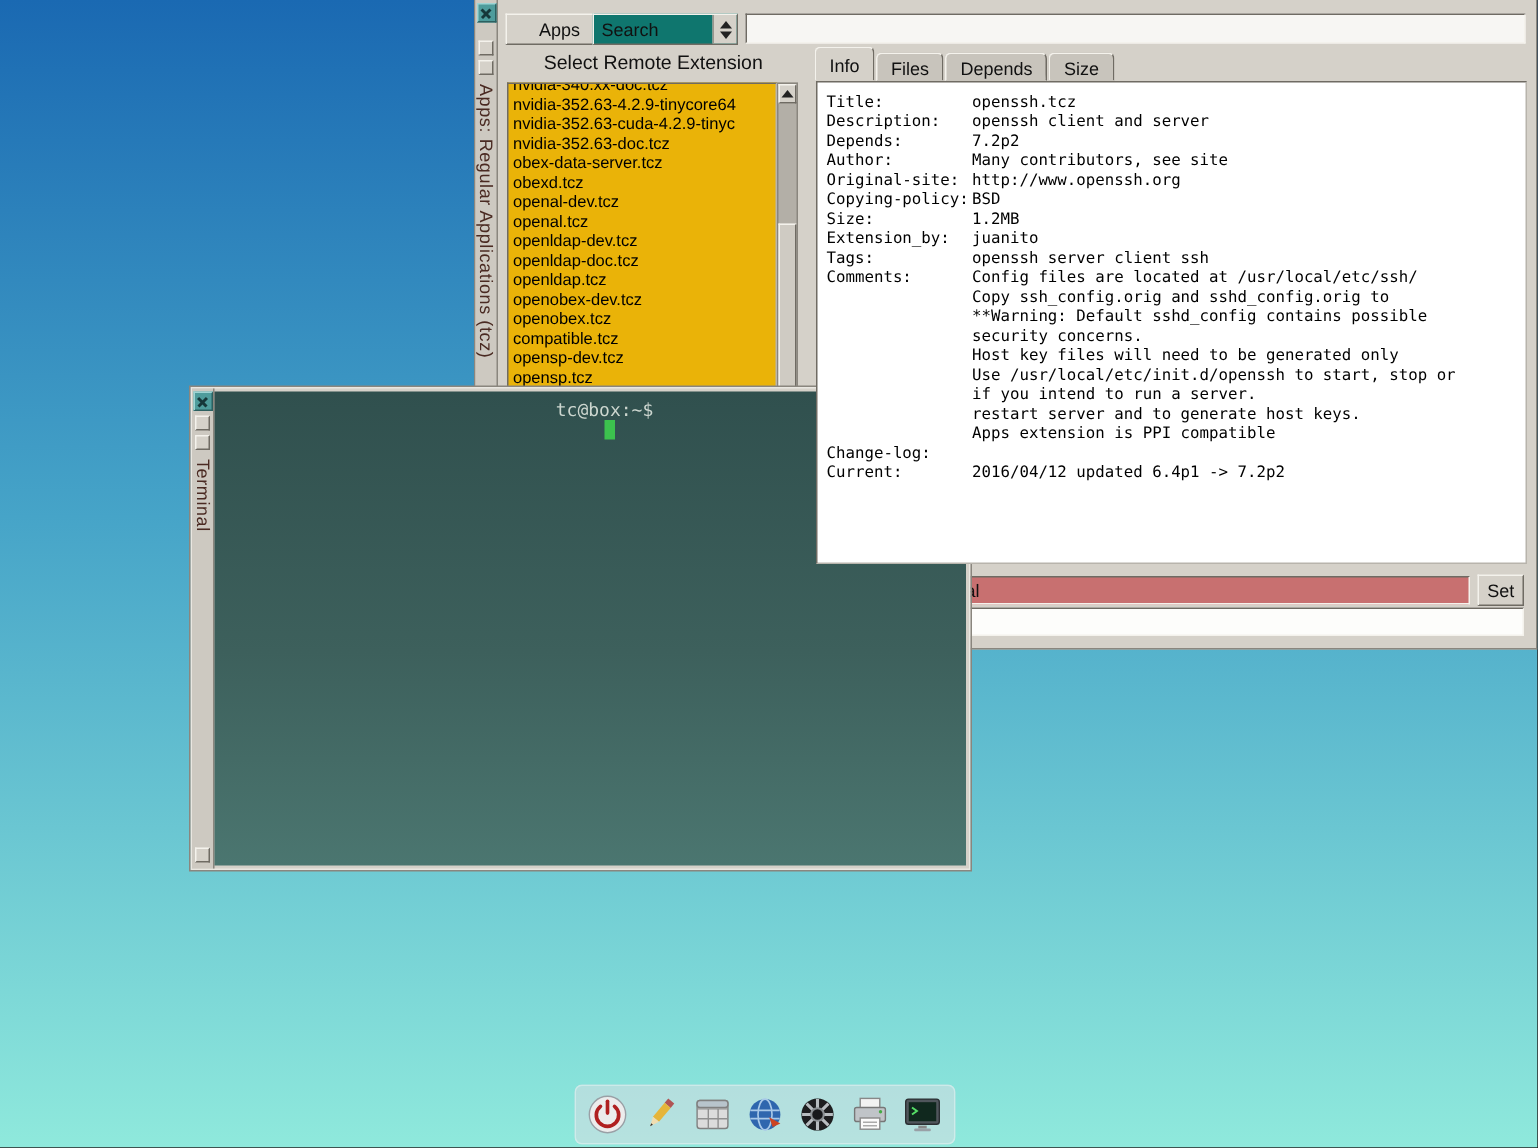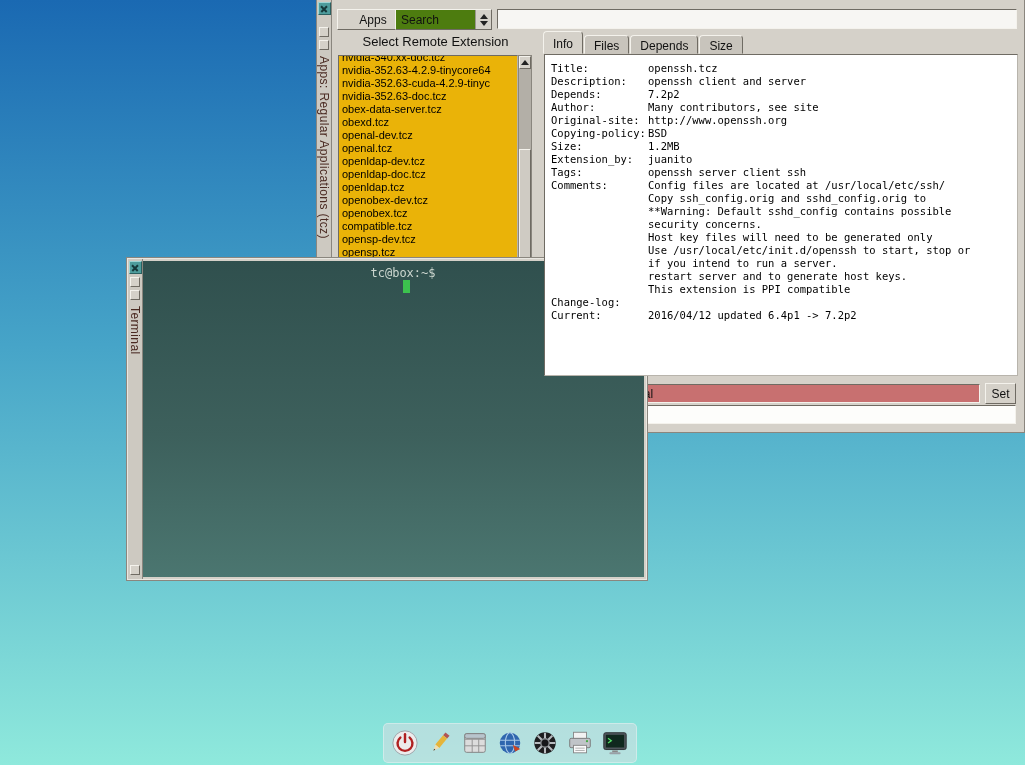--- a/index.html
+++ b/index.html
@@ -28,21 +28,21 @@
     letter-spacing:.4px;white-space:nowrap;flex:none;}
   .tb-fill{flex:1;}
   .tb-resize{flex:none;}
 
   
   #apps-window{left:316px;top:0;width:709px;height:433px;border-top:none;}
   #apps-window .ctl{position:absolute;box-sizing:border-box;}
 
   .btn{display:flex;align-items:center;justify-content:center;font-size:12px;color:#111;
     background:#d5d1c9;border:1px solid;border-color:#f4f2ec #6f6b63 #6f6b63 #f4f2ec;cursor:default;}
-  .choice{display:flex;align-items:stretch;background:#4d7c0f;
+  .choice{display:flex;align-items:stretch;background:#0f766e;
     border:1px solid;border-color:#f4f2ec #6f6b63 #6f6b63 #f4f2ec;}
   .choice-label{flex:1;display:flex;align-items:center;padding:0 5px;font-size:12px;color:#111;}
   .stepper{width:15px;display:flex;flex-direction:column;align-items:center;justify-content:center;
     gap:2px;border-left:1px solid #9a968e;background:#d5d1c9;}
   .tri-up{width:0;height:0;border-left:4px solid transparent;border-right:4px solid transparent;border-bottom:5px solid #222;}
   .tri-down{width:0;height:0;border-left:4px solid transparent;border-right:4px solid transparent;border-top:5px solid #222;}
   .tri-left{width:0;height:0;border-top:4px solid transparent;border-bottom:4px solid transparent;border-right:5px solid #222;}
   .tri-right{width:0;height:0;border-top:4px solid transparent;border-bottom:4px solid transparent;border-left:5px solid #222;}
 
   input.entry{box-sizing:border-box;border:1px solid;border-color:#6f6b63 #f4f2ec #f4f2ec #6f6b63;
@@ -271,21 +271,21 @@
             <span class="info-label">Comments:</span>
             <div class="info-lines">
               <div>Config files are located at /usr/local/etc/ssh/</div>
               <div>Copy ssh_config.orig and sshd_config.orig to</div>
               <div>**Warning: Default sshd_config contains possible</div>
               <div>security concerns.</div>
               <div>Host key files will need to be generated only</div>
               <div>Use /usr/local/etc/init.d/openssh to start, stop or</div>
               <div>if you intend to run a server.</div>
               <div>restart server and to generate host keys.</div>
-              <div>This extension is PPI compatible</div>
+              <div>Apps extension is PPI compatible</div>
             </div>
           </div>
           <div class="info-row">
             <span class="info-label">Change-log:</span>
           </div>
           <div class="info-row">
             <span class="info-label">Current:</span>
             <div class="info-lines">
               <div>2016/04/12 updated 6.4p1 -&gt; 7.2p2</div>
             </div>

